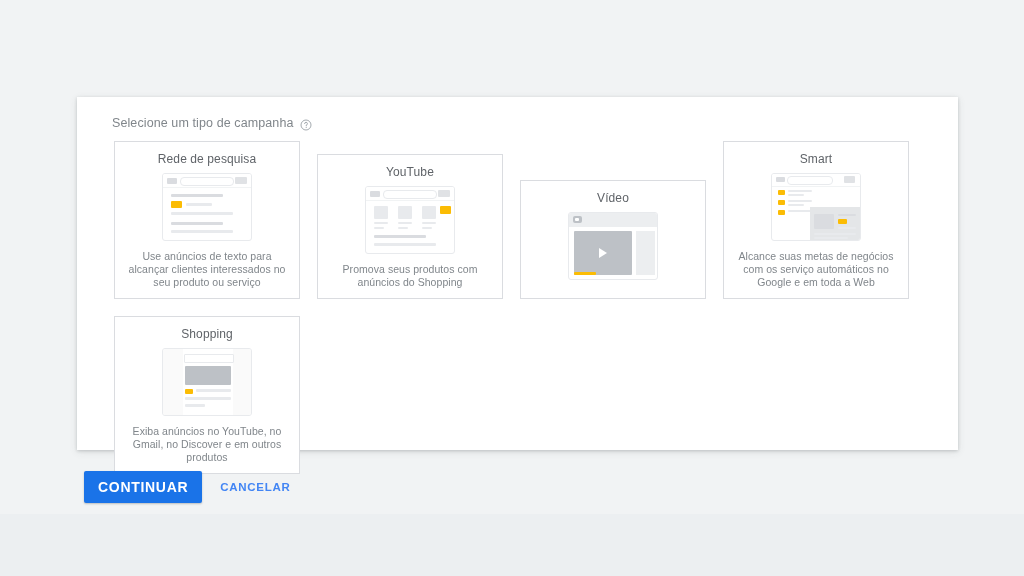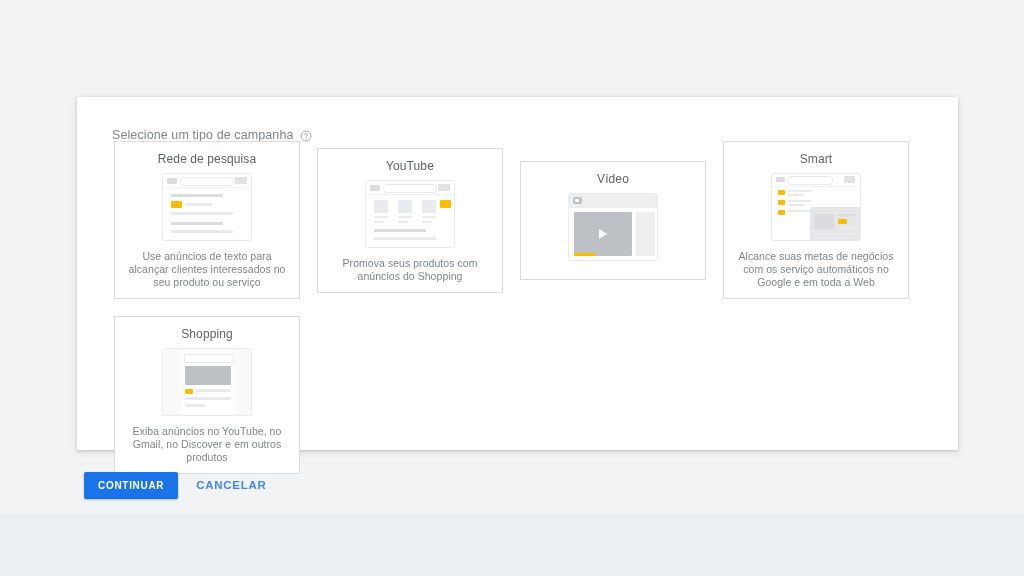--- a/index.html
+++ b/index.html
@@ -37,23 +37,23 @@
     width: 881px;
     height: 353px;
     background: #ffffff;
     box-shadow: 0 1px 3px rgba(60,64,67,0.22), 0 2px 8px rgba(60,64,67,0.10);
     box-sizing: border-box;
   }
 
   .panel-header {
     position: absolute;
     left: 35px;
-    top: 31px;
-    display: flex;
-    align-items: center;
+    top: 19px;
+    display: flex;
+    align-items: flex-end;
     gap: 6px;
   }
   .panel-header-title {
     font-size: 12.5px;
     color: #80868b;
     letter-spacing: 0.1px;
     white-space: nowrap;
   }
   .help-icon {
     width: 12px;
@@ -66,21 +66,21 @@
 
   
   .cards-grid {
     position: absolute;
     left: 37px;
     top: 44px;
     width: 810px;
     display: flex;
     flex-wrap: wrap;
     gap: 17px 17px;
-    align-items: center;
+    align-items: flex-end;
   }
 
   .type-card {
     width: 186px;
     border: 1px solid #dadce0;
     background: #ffffff;
     box-sizing: border-box;
     padding: 10px 10px 9px 10px;
     display: flex;
     flex-direction: column;
@@ -190,21 +190,21 @@
     position: absolute;
     left: 84px;
     top: 471px;
     display: flex;
     align-items: center;
     gap: 8px;
   }
   .btn-primary {
     background: #1a73e8;
     color: #ffffff;
-    font-size: 10px;
+    font-size: 14px;
     font-weight: bold;
     letter-spacing: 0.7px;
     padding: 8px 14px;
     border: none;
     border-radius: 2px;
     cursor: pointer;
     box-shadow: 0 1px 2px rgba(60,64,67,0.3);
     font-family: "Liberation Sans", sans-serif;
   }
   .btn-text {

